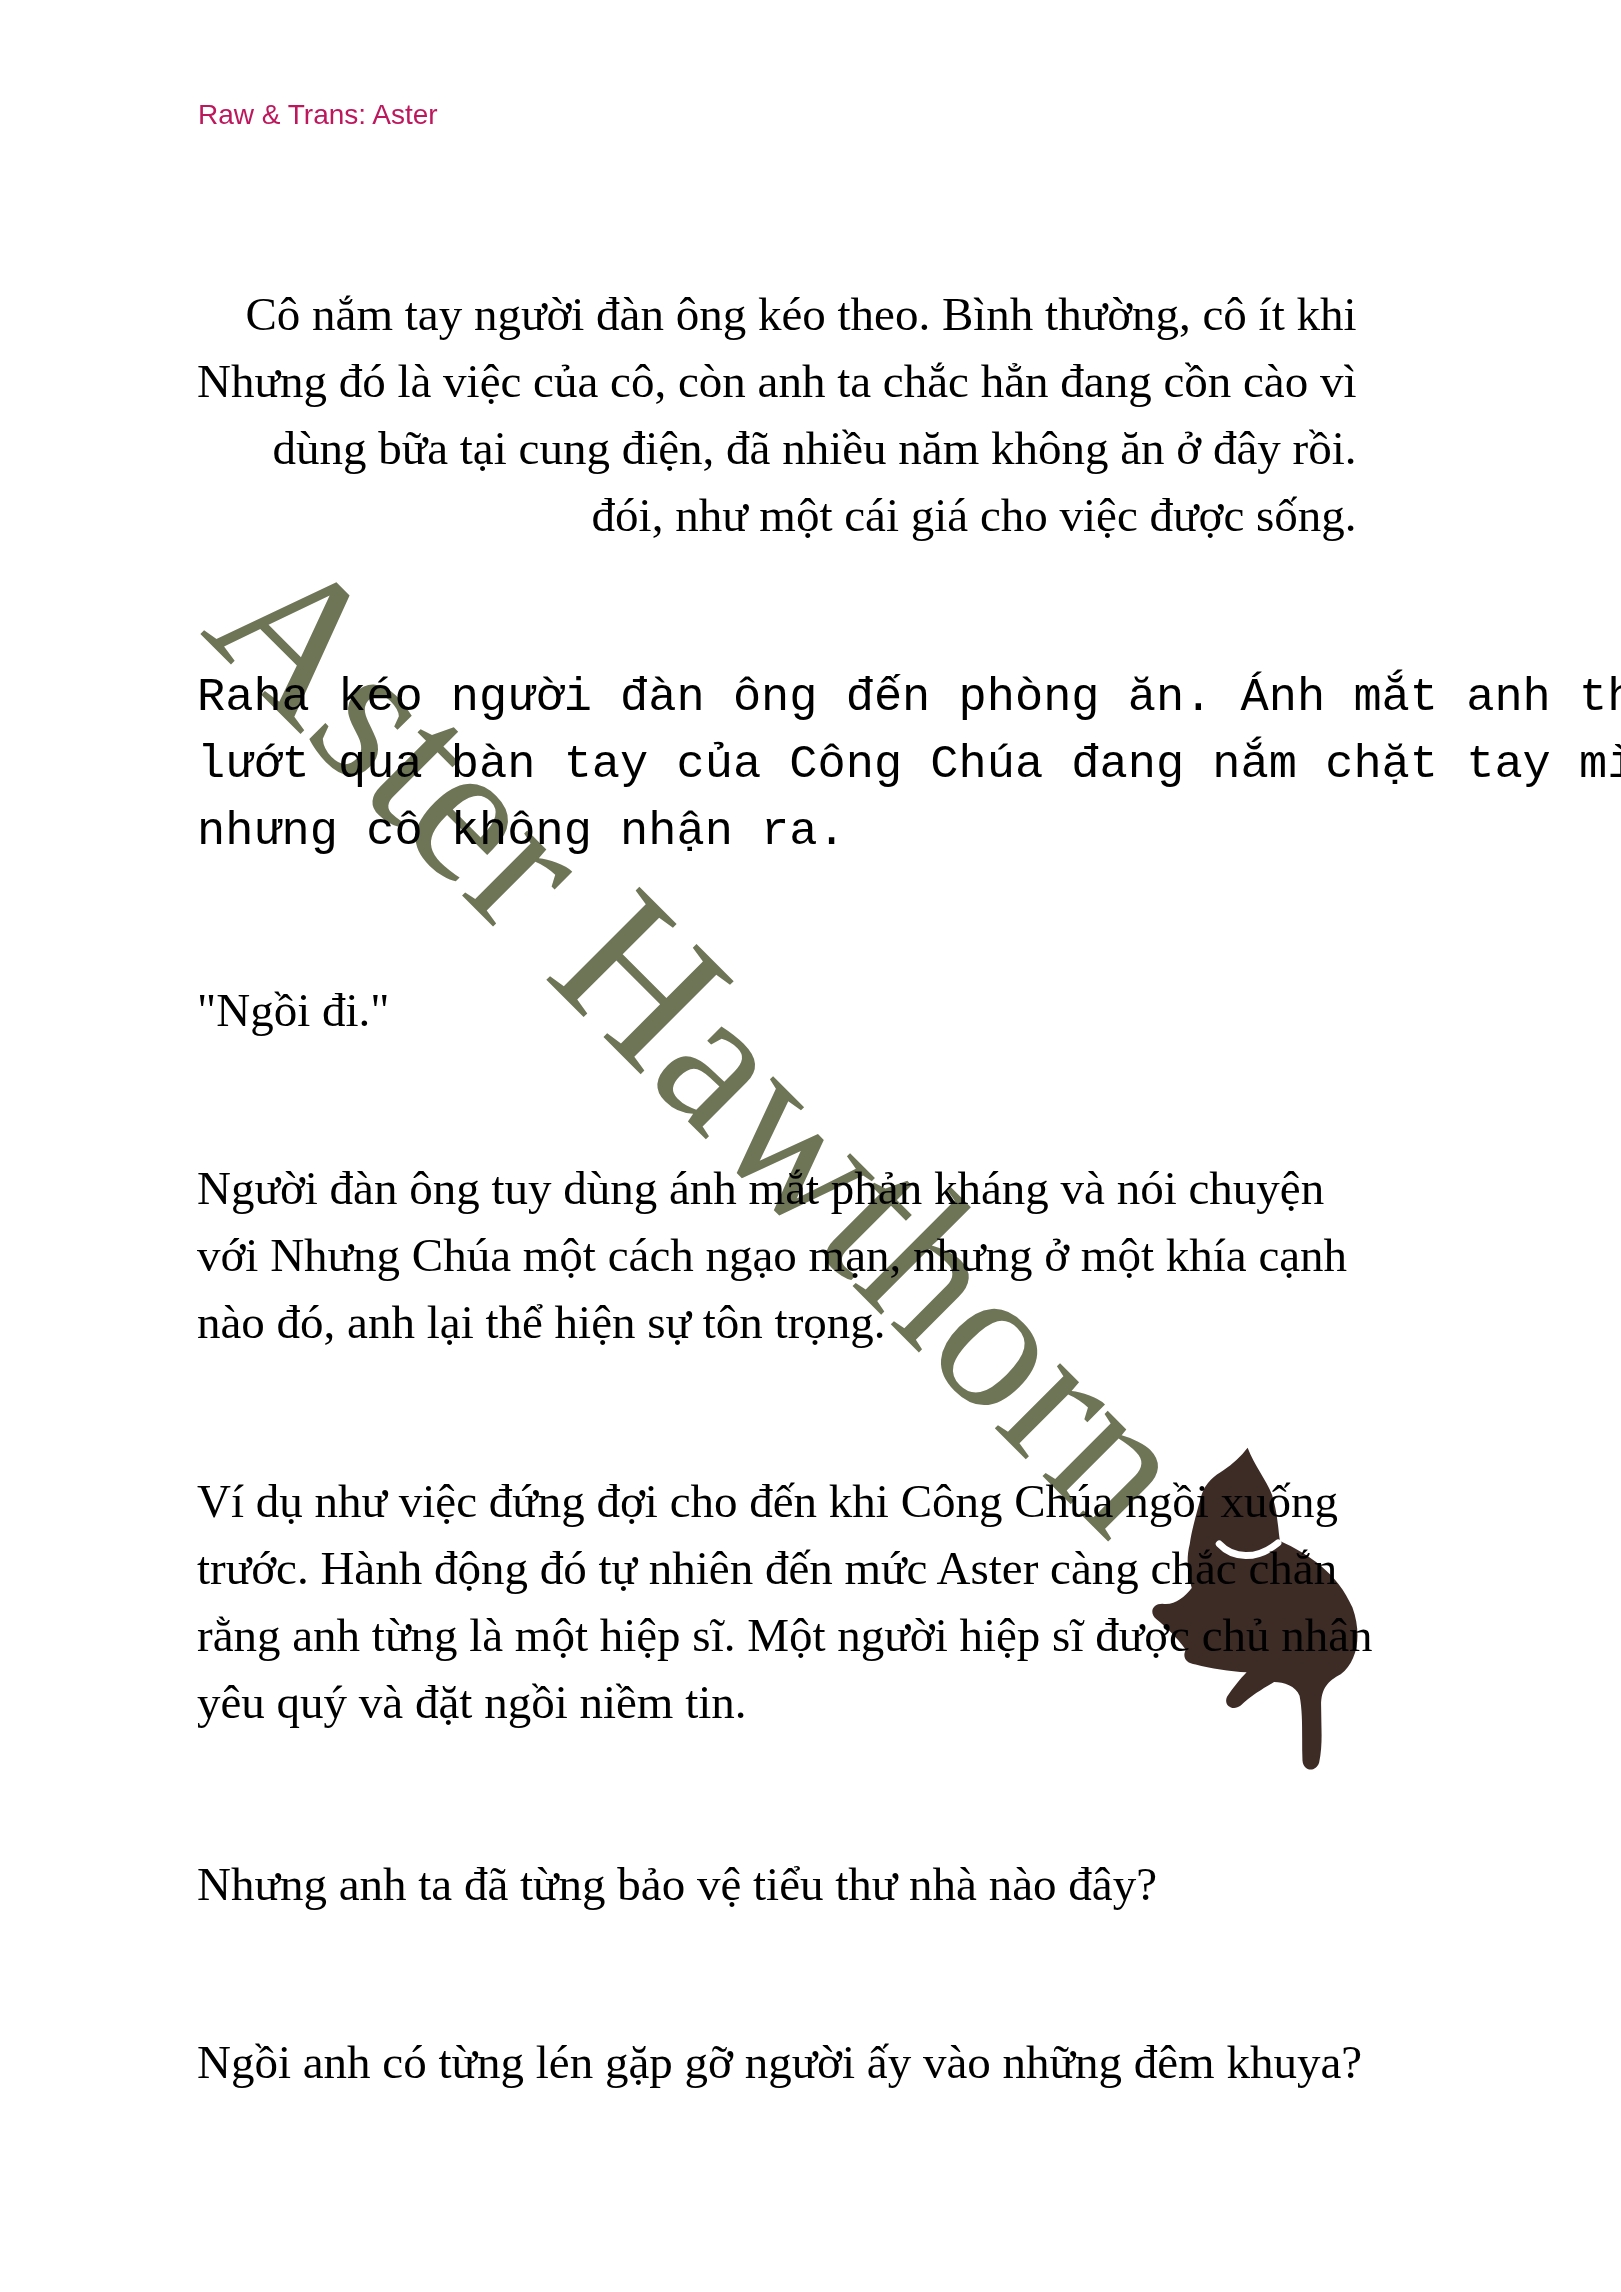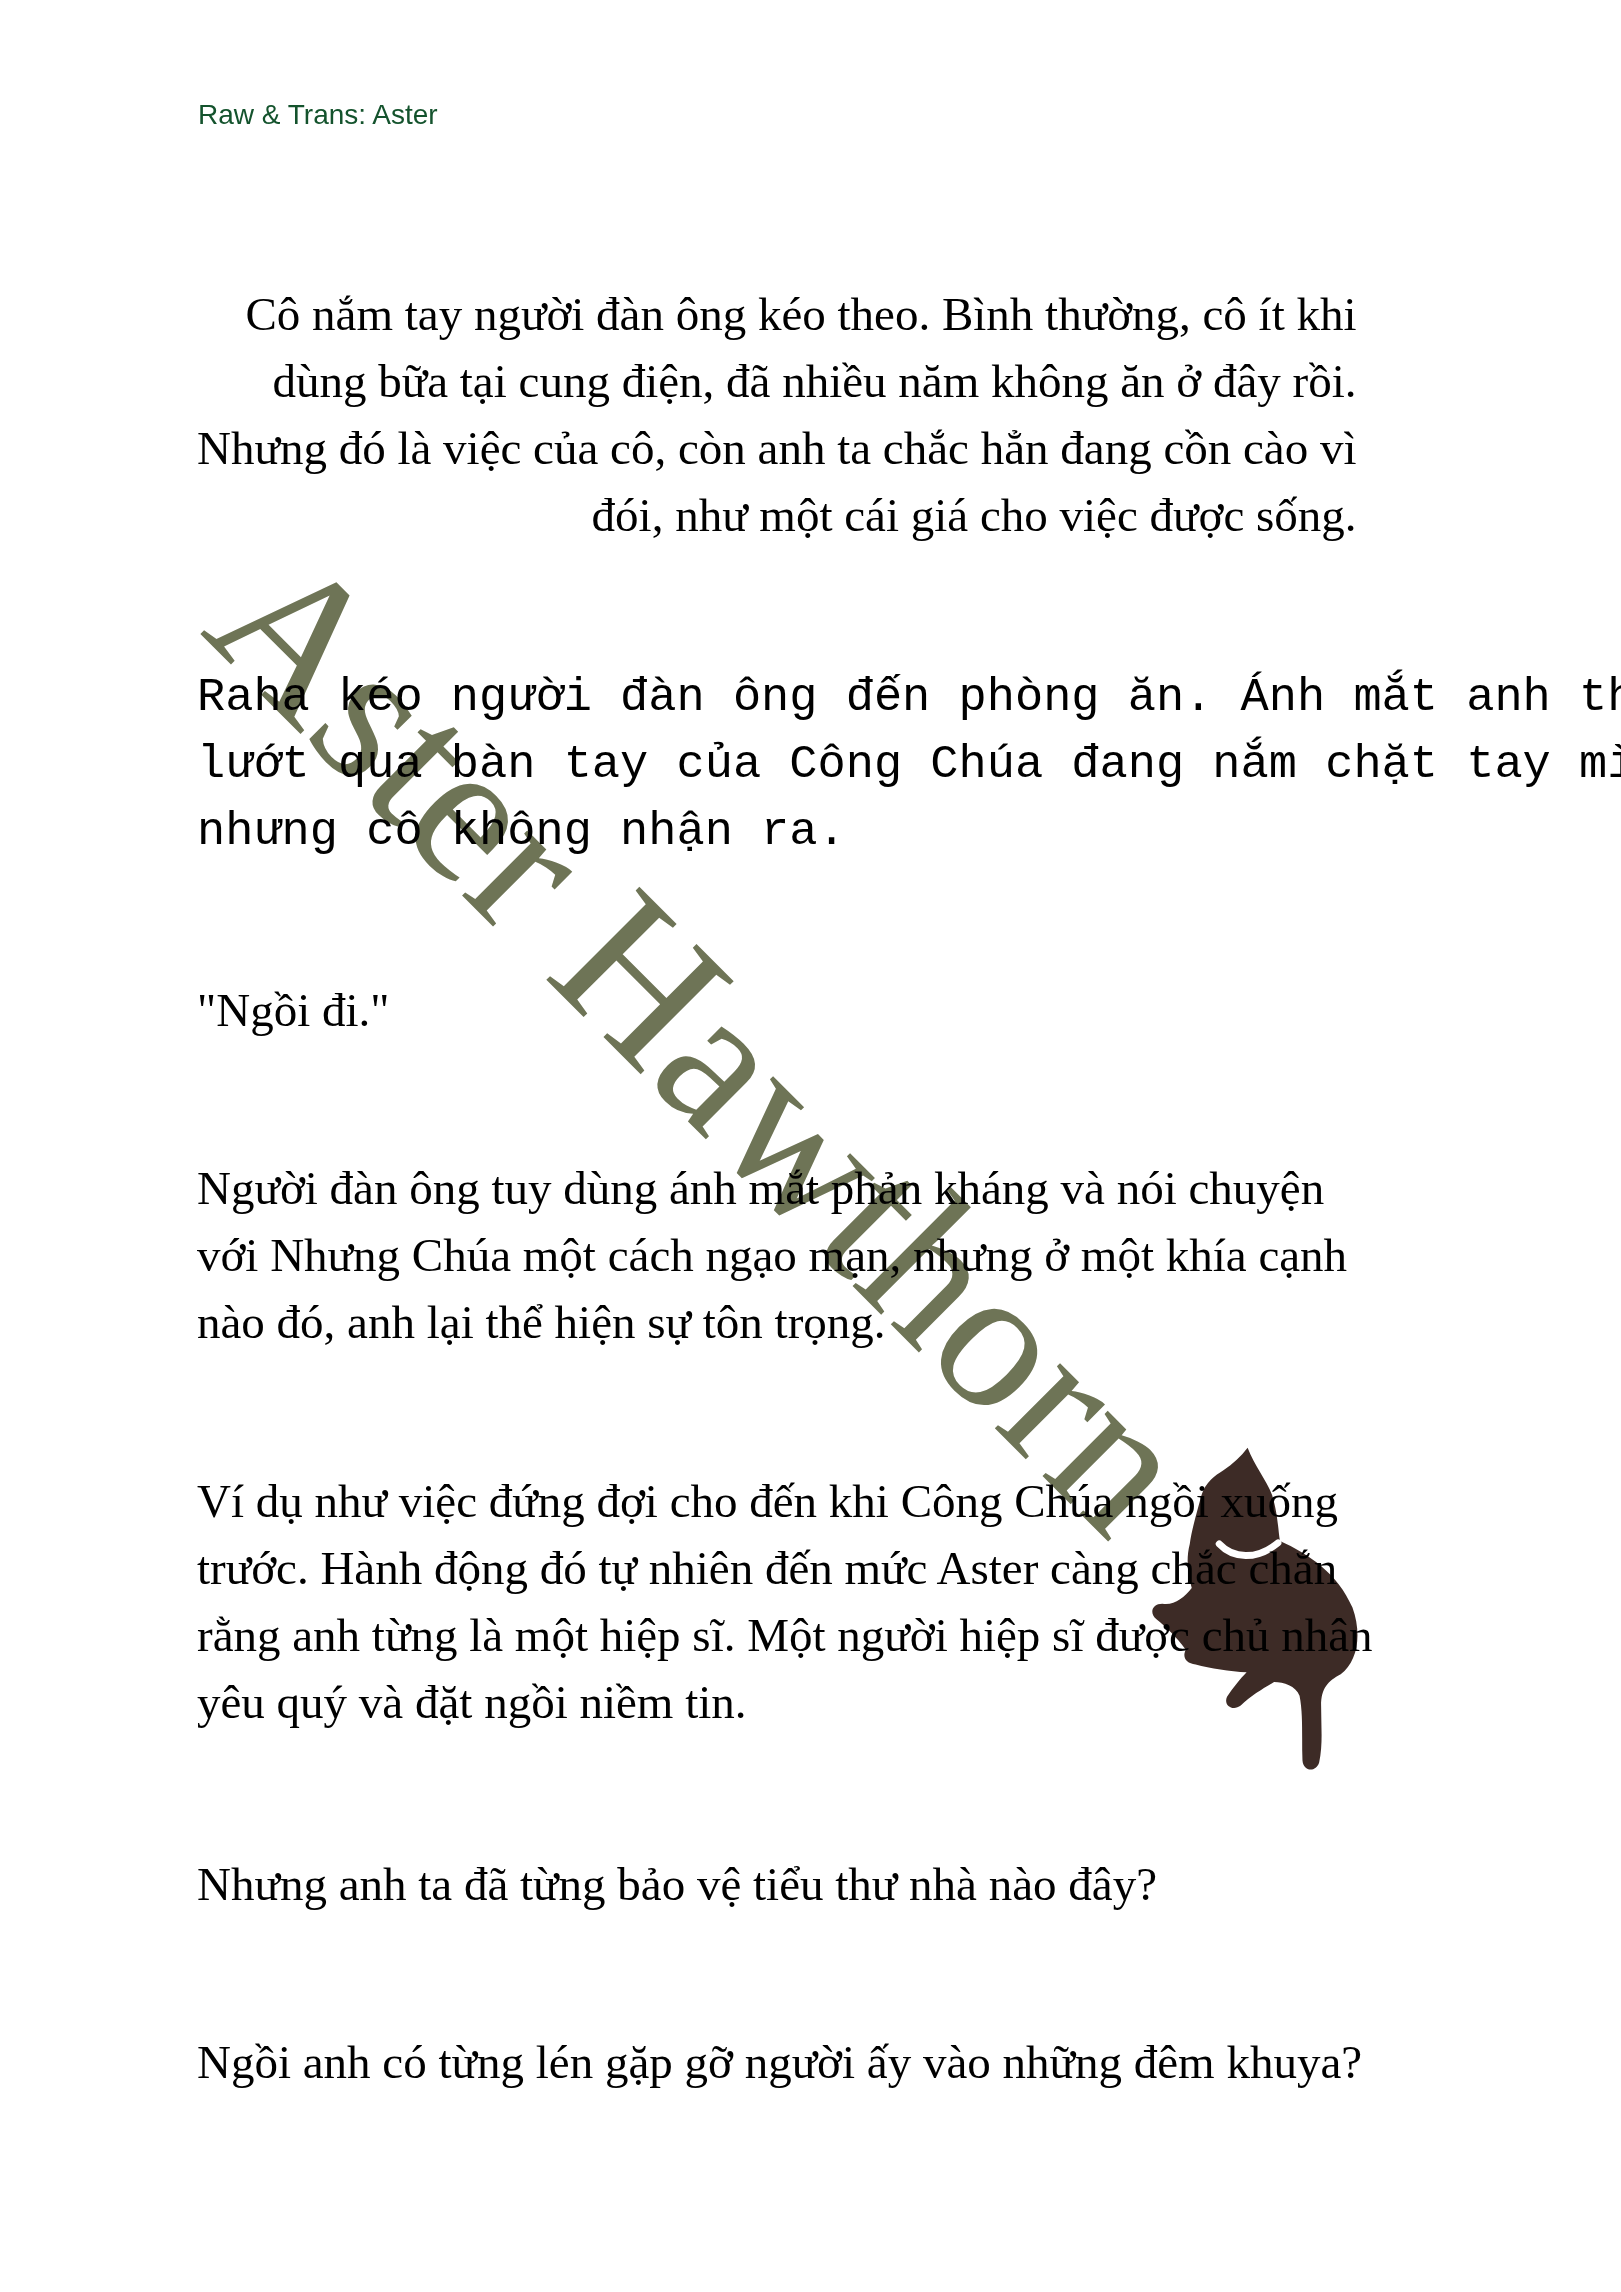--- a/index.html
+++ b/index.html
@@ -2,21 +2,21 @@
 <html><head>
 <meta charset="utf-8">
 <style>
   html, body { margin:0; padding:0; background:#ffffff; }
   body { width:1621px; height:2293px; position:relative; overflow:hidden; }
   .page { position:absolute; left:0; top:0; width:1621px; height:2293px; background:#ffffff; }
   .overlay { position:absolute; left:0; top:0; width:1621px; height:2293px; z-index:1; }
   .header {
     position:absolute; left:198px; top:99px; z-index:2;
     font-family:"Liberation Sans", sans-serif; font-size:28px; line-height:32px;
-    color:#14532d; white-space:nowrap;
+    color:#be185d; white-space:nowrap;
   }
   .para {
     position:absolute; left:197px; z-index:2;
     font-family:"Liberation Serif", serif; font-size:47px; line-height:67px;
     color:#000000;
   }
   .line { display:block; white-space:nowrap; }
 </style>
 </head>
 <body>
@@ -50,22 +50,22 @@
         C1230,1512 1240,1505 1248,1500
         C1258,1494 1266,1486 1273,1477 Z"></path>
       <path fill="none" stroke="#ffffff" stroke-width="7" stroke-linecap="round" d="M1244,1575 C1258,1590 1282,1592 1304,1574"></path>
     </g>
   </svg>
 
   <div class="header">Raw &amp; Trans: Aster</div>
 
   <div class="para" style="top:281px;text-align:right;">
     <span class="line">Cô nắm tay người đàn ông kéo theo. Bình thường, cô ít khi</span>
+    <span class="line">Nhưng đó là việc của cô, còn anh ta chắc hẳn đang cồn cào vì</span>
     <span class="line">dùng bữa tại cung điện, đã nhiều năm không ăn ở đây rồi.</span>
-    <span class="line">Nhưng đó là việc của cô, còn anh ta chắc hẳn đang cồn cào vì</span>
     <span class="line">đói, như một cái giá cho việc được sống.</span>
   </div>
 
   <div class="para" style="top:664px;font-family:Liberation Mono, monospace;">
     <span class="line">Raha kéo người đàn ông đến phòng ăn. Ánh mắt anh thoáng</span>
     <span class="line">lướt qua bàn tay của Công Chúa đang nắm chặt tay mình,</span>
     <span class="line">nhưng cô không nhận ra.</span>
   </div>
 
   <div class="para" style="top:977px;">

